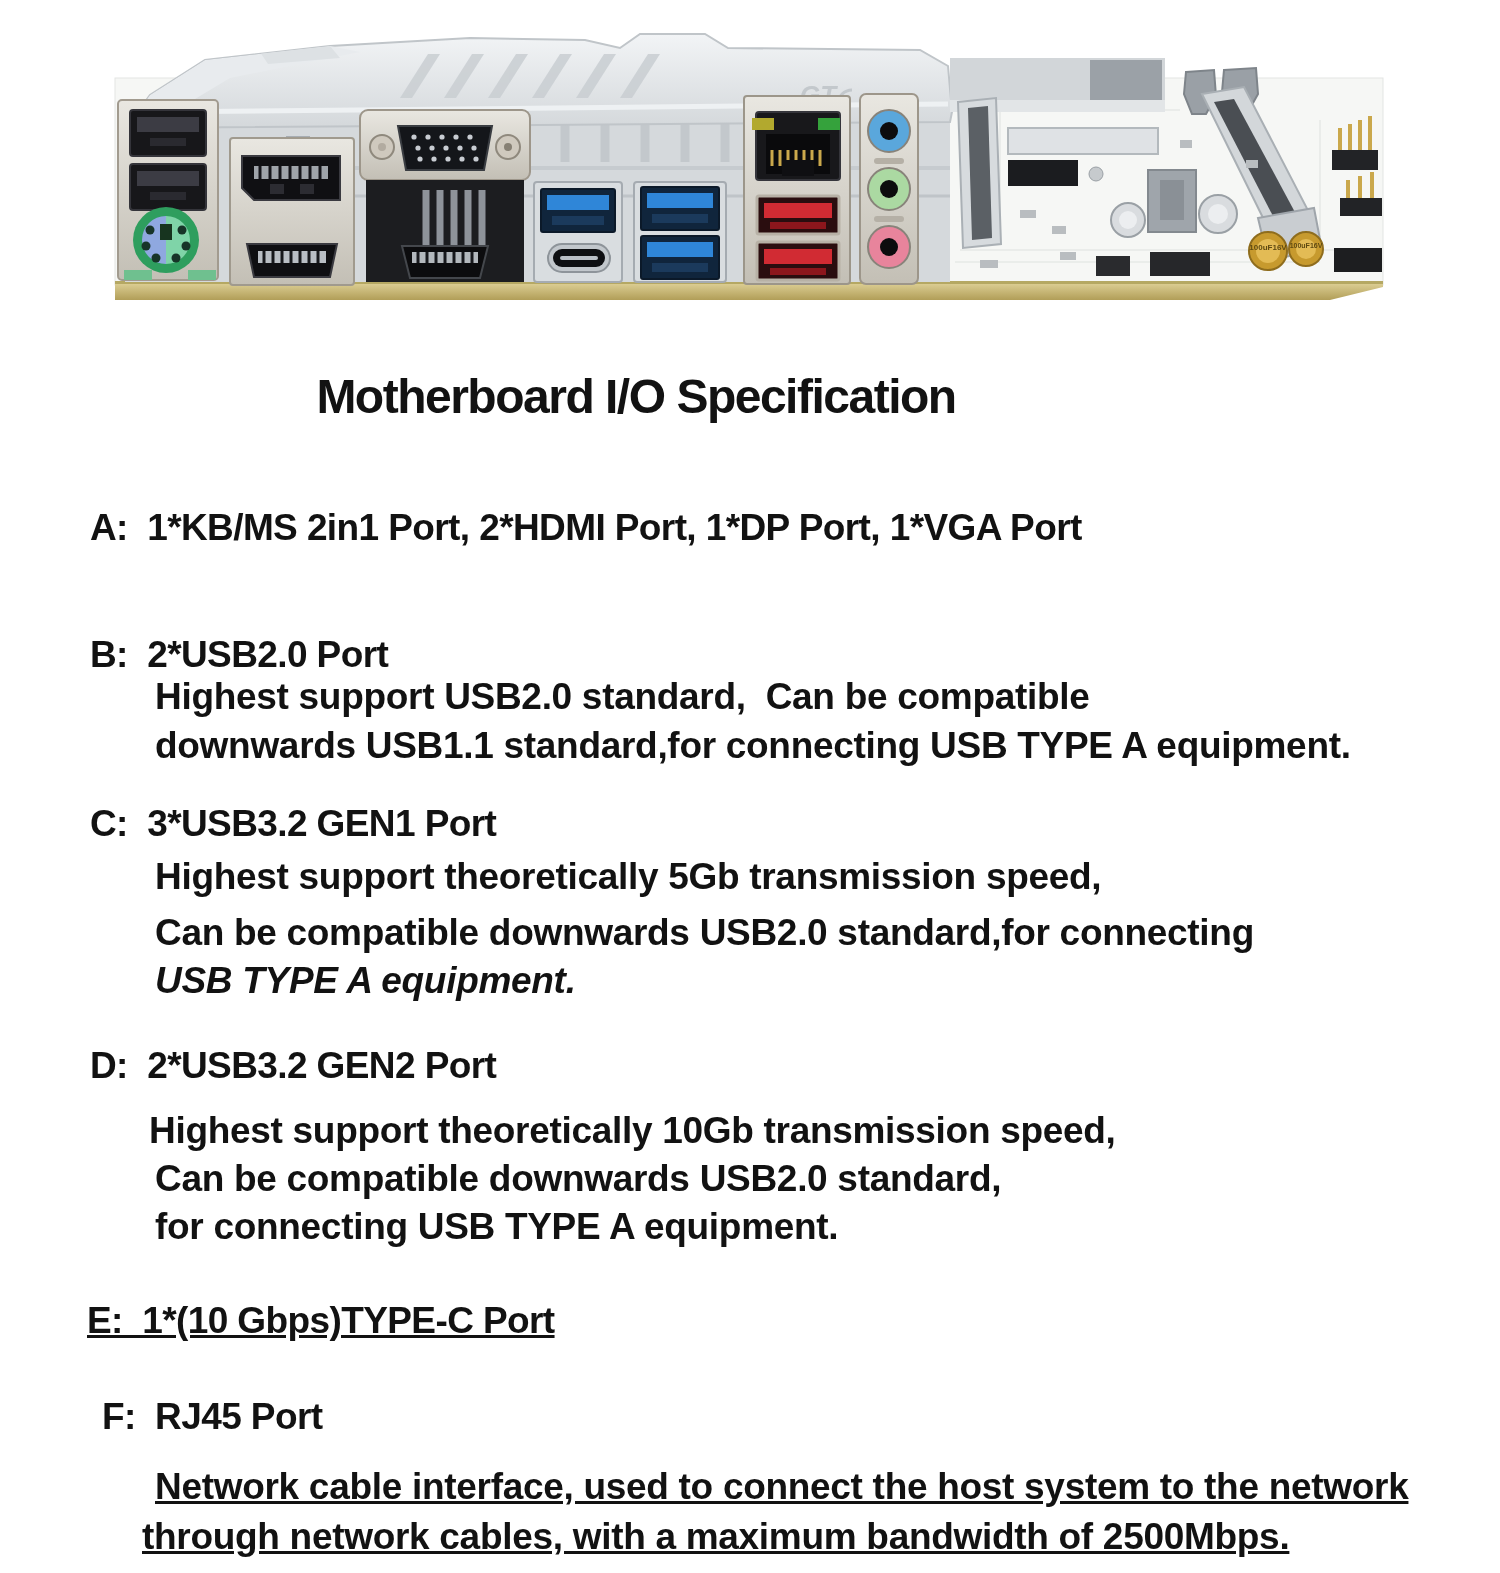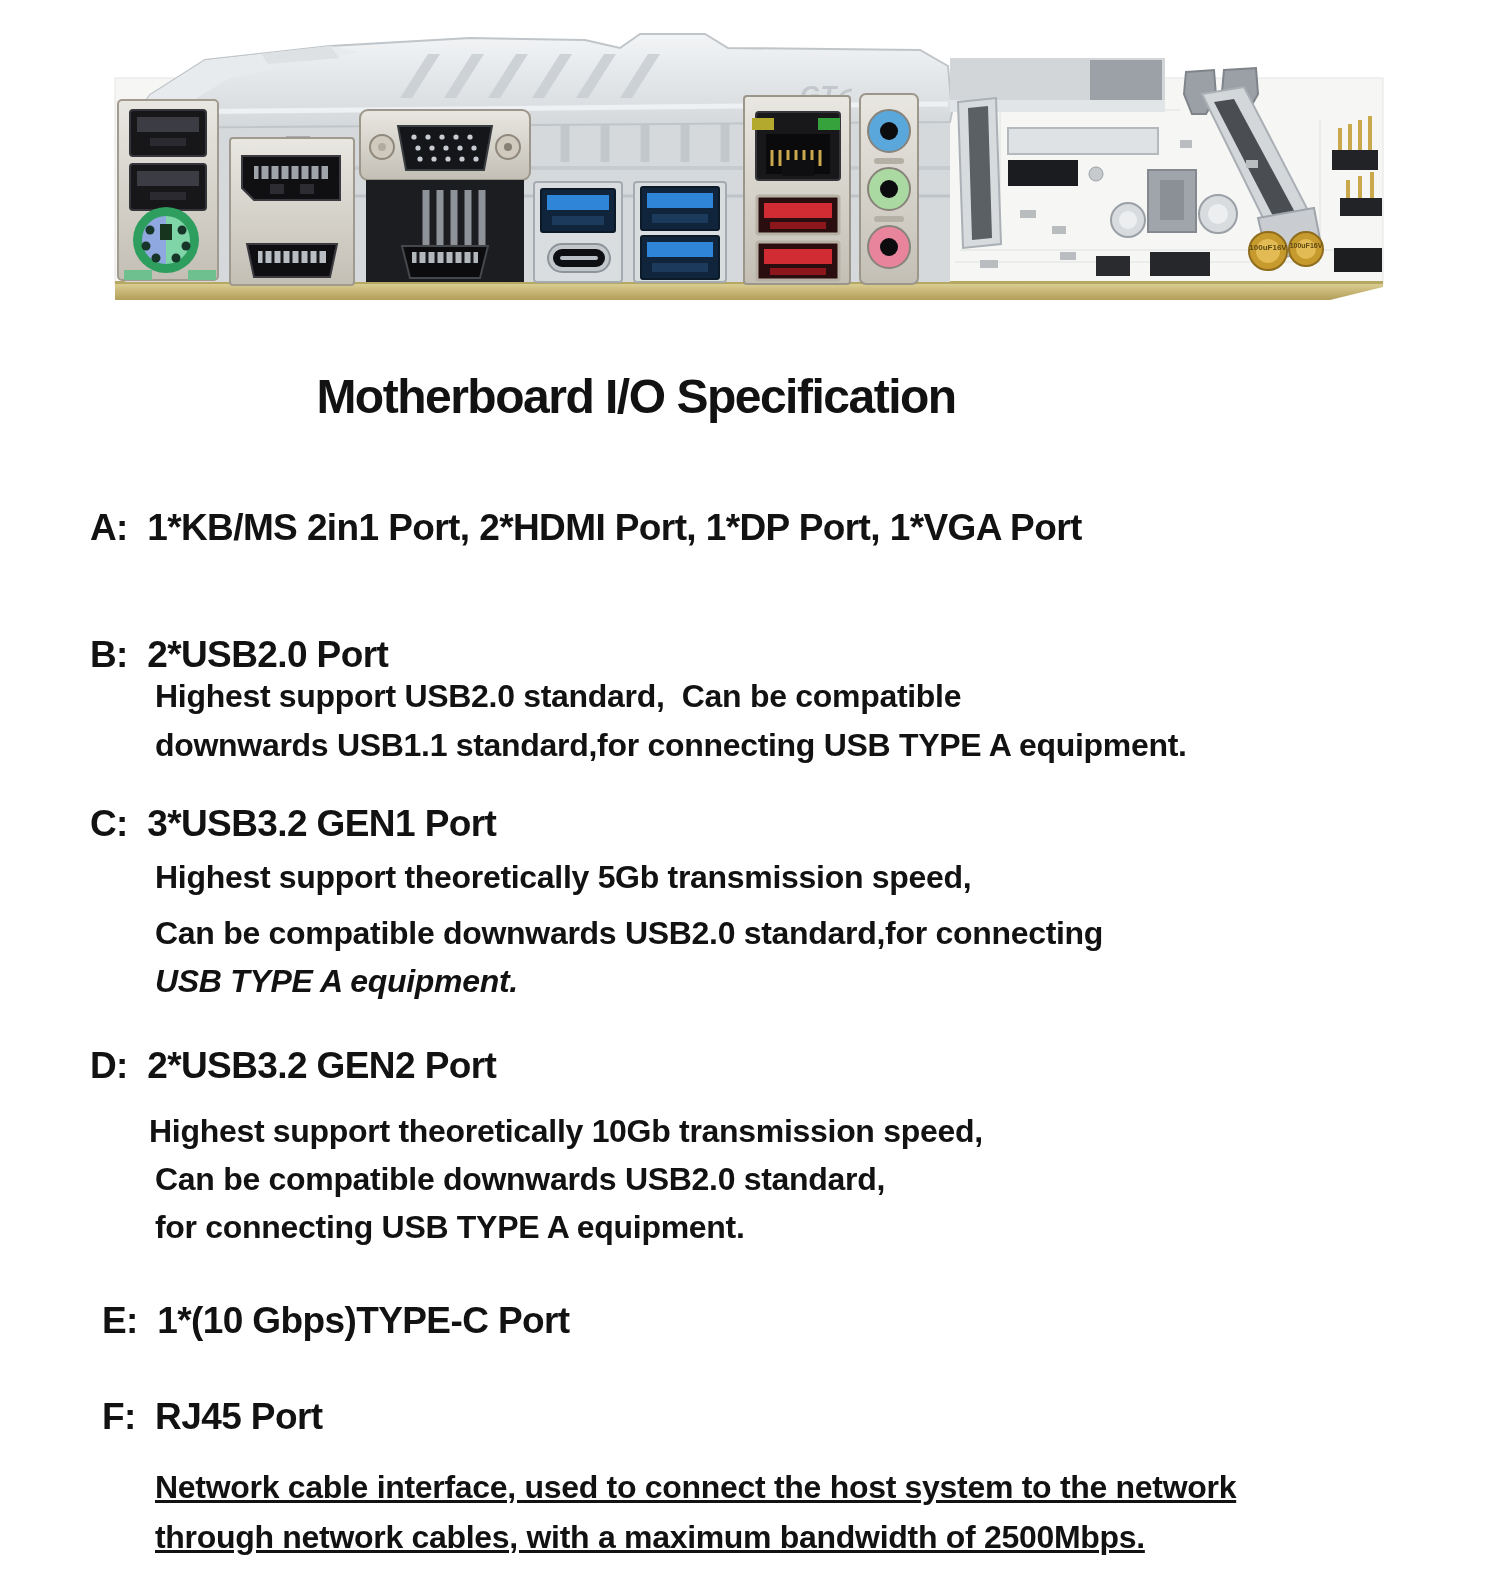--- a/index.html
+++ b/index.html
@@ -5,21 +5,21 @@
   html,body{margin:0;padding:0;}
   body{
     width:1500px;height:1573px;position:relative;background:#ffffff;
     font-family:"Liberation Sans","DejaVu Sans",sans-serif;color:#111111;
     overflow:hidden;
   }
   .photo-wrap{position:absolute;left:0;top:0;width:1200px;height:330px;}
   .txt{position:absolute;white-space:pre;color:#121212;font-weight:700;}
   .title{left:0;width:1272px;text-align:center;font-size:48px;line-height:56px;letter-spacing:-1.5px;top:369px;}
   .heading{font-size:37px;line-height:44px;letter-spacing:-0.6px;}
-  .desc{font-size:32px;letter-spacing:-0.3px;}
+  .desc{font-size:37px;letter-spacing:-0.3px;}
   .lh49{line-height:49px;}
   .lh48{line-height:48px;}
   .lh50{line-height:50px;text-decoration:underline;}
   svg text{font-family:"Liberation Sans","DejaVu Sans",sans-serif;}
 </style>
 </head>
 <body>
 
 <div class="photo-wrap">
 <svg width="1500" height="330" viewBox="0 0 1500 330" xmlns="http://www.w3.org/2000/svg">
@@ -365,17 +365,17 @@
 <div class="txt heading" style="left:90px;top:802px;">C:  3*USB3.2 GEN1 Port</div>
 <div class="txt desc lh48" style="left:155px;top:853px;">Highest support theoretically 5Gb transmission speed,</div>
 <div class="txt desc lh48" style="left:155px;top:909px;">Can be compatible downwards USB2.0 standard,for connecting</div>
 <div class="txt desc lh48" style="left:155px;top:957px;font-style:italic;">USB TYPE A equipment.</div>
 
 <div class="txt heading" style="left:90px;top:1044px;">D:  2*USB3.2 GEN2 Port</div>
 <div class="txt desc lh48" style="left:149px;top:1107px;">Highest support theoretically 10Gb transmission speed,</div>
 <div class="txt desc lh48" style="left:155px;top:1155px;">Can be compatible downwards USB2.0 standard,</div>
 <div class="txt desc lh48" style="left:155px;top:1203px;">for connecting USB TYPE A equipment.</div>
 
-<div class="txt heading" style="left:102px;top:1299px;">E:  1*(10 Gbps)TYPE-C Port</div>
+<div class="txt heading" style="left:87px;top:1299px;text-decoration:underline;">E:  1*(10 Gbps)TYPE-C Port</div>
 
 <div class="txt heading" style="left:102px;top:1395px;">F:  RJ45 Port</div>
 <div class="txt desc lh50" style="left:155px;top:1462px;">Network cable interface, used to connect the host system to the network</div>
-<div class="txt desc lh50" style="left:155px;top:1512px;text-align:center;">through network cables, with a maximum bandwidth of 2500Mbps.</div>
+<div class="txt desc lh50" style="left:142px;top:1512px;text-align:center;">through network cables, with a maximum bandwidth of 2500Mbps.</div>
 
 </body></html>

